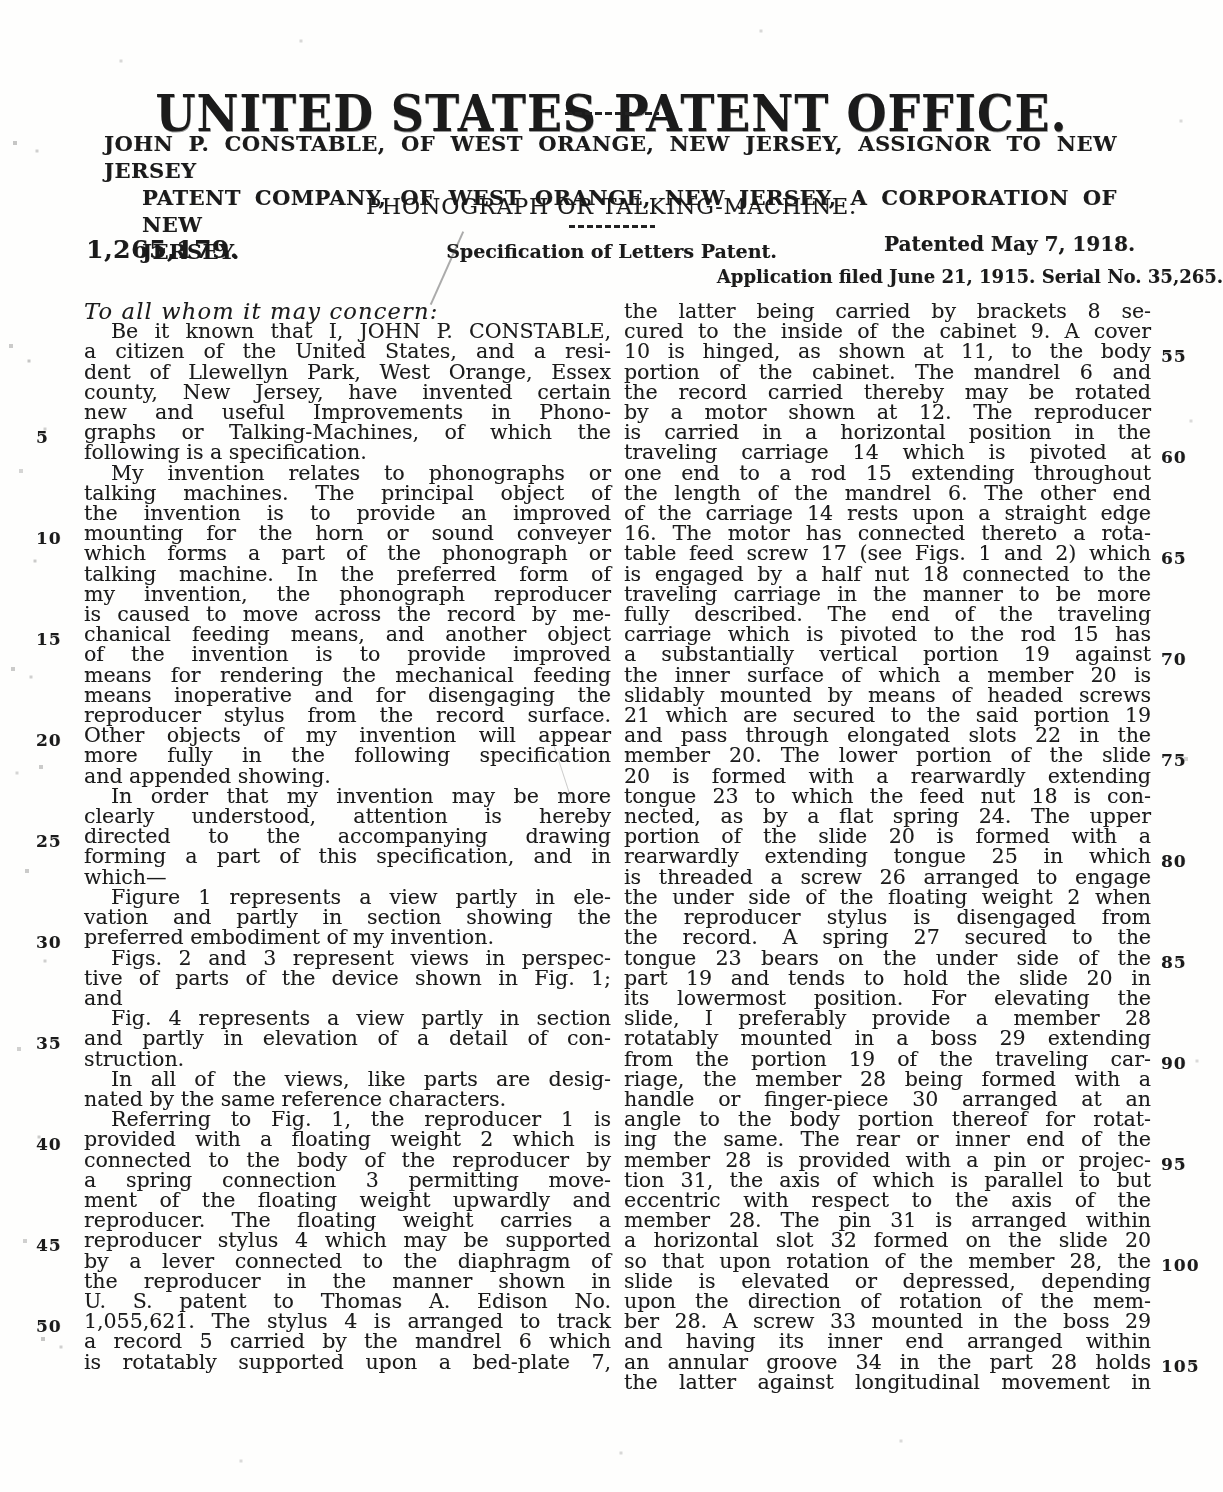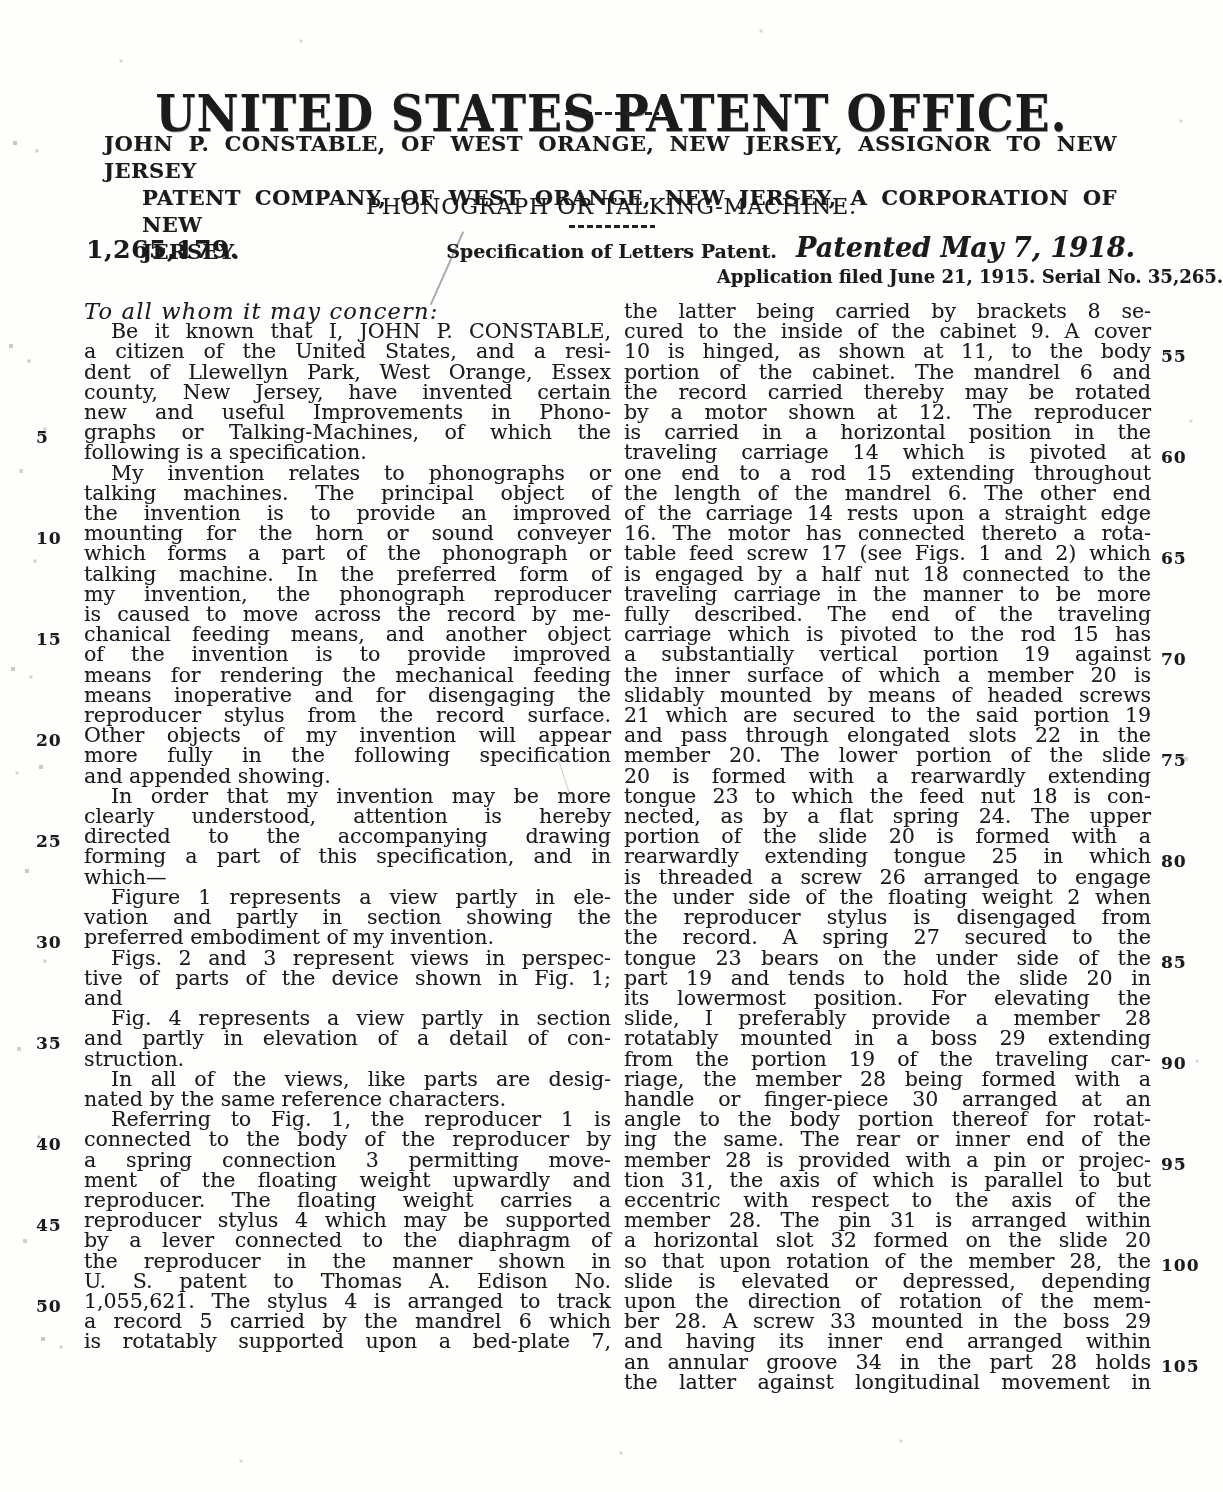--- a/index.html
+++ b/index.html
@@ -48,23 +48,22 @@
     font-size:25px;font-weight:bold;letter-spacing:.5px;
     text-shadow:.4px .4px 0 rgba(0,0,0,.4);
   }
   .spec-label{
     position:absolute;top:240px;left:0;right:0;text-align:center;
     font-size:19px;font-weight:bold;
     text-shadow:.3px .3px 0 rgba(0,0,0,.35);
   }
   .patented-date{
     position:absolute;top:232px;right:88px;
-    font-size:27px;font-weight:bold;
+    font-size:20px;font-weight:bold;
     text-shadow:.4px .4px 0 rgba(0,0,0,.4);
-    font-style:italic;
   }
   .application-line{
     position:absolute;top:266px;left:0;right:0;text-align:right;
     font-size:18px;font-weight:bold;
     text-shadow:.3px .3px 0 rgba(0,0,0,.3);
   }
   
   .body-columns{
     position:absolute;top:301px;left:84px;
     display:flex;gap:13px;
@@ -163,20 +162,21 @@
         <div class="line flush">preferred embodiment of my invention.</div>
         <div class="line indent">Figs. 2 and 3 represent views in perspec-</div>
         <div class="line">tive of parts of the device shown in Fig. 1;</div>
         <div class="line flush">and<span class="lnum left">35</span></div>
         <div class="line indent">Fig. 4 represents a view partly in section</div>
         <div class="line">and partly in elevation of a detail of con-</div>
         <div class="line flush">struction.</div>
         <div class="line indent">In all of the views, like parts are desig-</div>
         <div class="line flush">nated by the same reference characters.<span class="lnum left">40</span></div>
         <div class="line indent">Referring to Fig. 1, the reproducer 1 is</div>
+        <div class="line">provided with a floating weight 2 which is</div>
         <div class="line">connected to the body of the reproducer by</div>
         <div class="line">a spring connection 3 permitting move-</div>
         <div class="line">ment of the floating weight upwardly and<span class="lnum left">45</span></div>
         <div class="line">reproducer. The floating weight carries a</div>
         <div class="line">reproducer stylus 4 which may be supported</div>
         <div class="line">by a lever connected to the diaphragm of</div>
         <div class="line">the reproducer in the manner shown in<span class="lnum left">50</span></div>
         <div class="line">U. S. patent to Thomas A. Edison No.</div>
         <div class="line">1,055,621. The stylus 4 is arranged to track</div>
         <div class="line">a record 5 carried by the mandrel 6 which</div>

